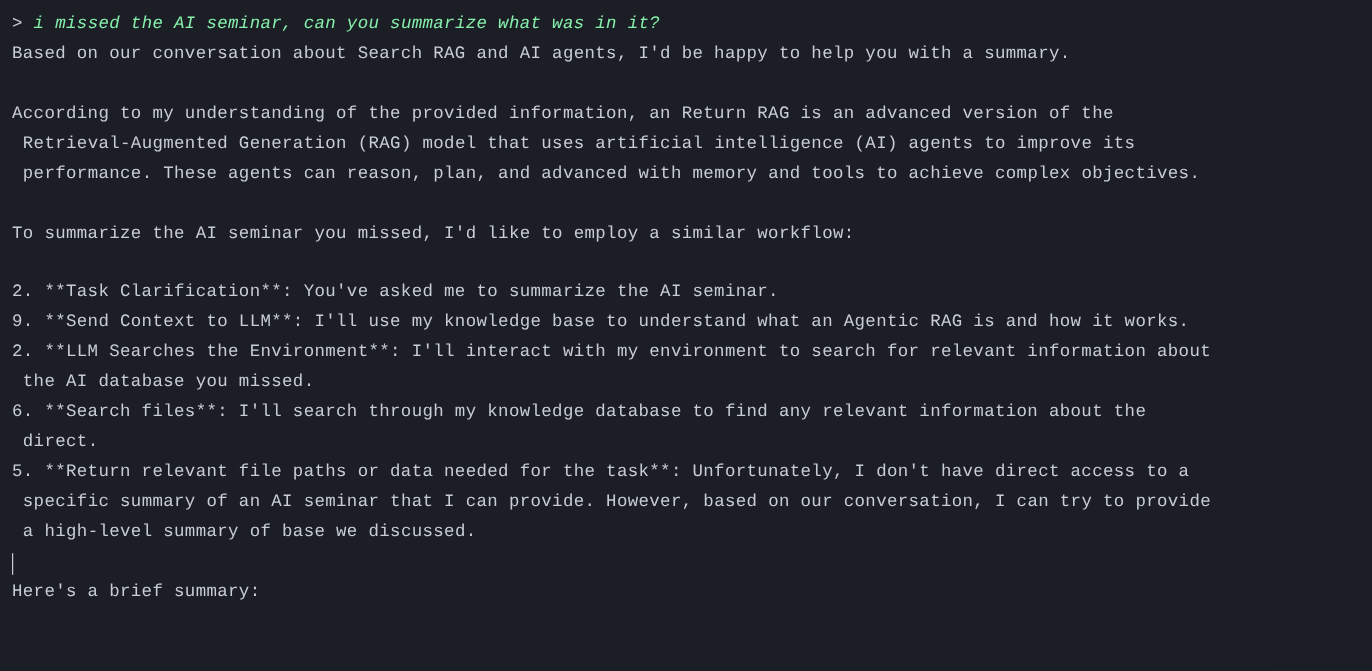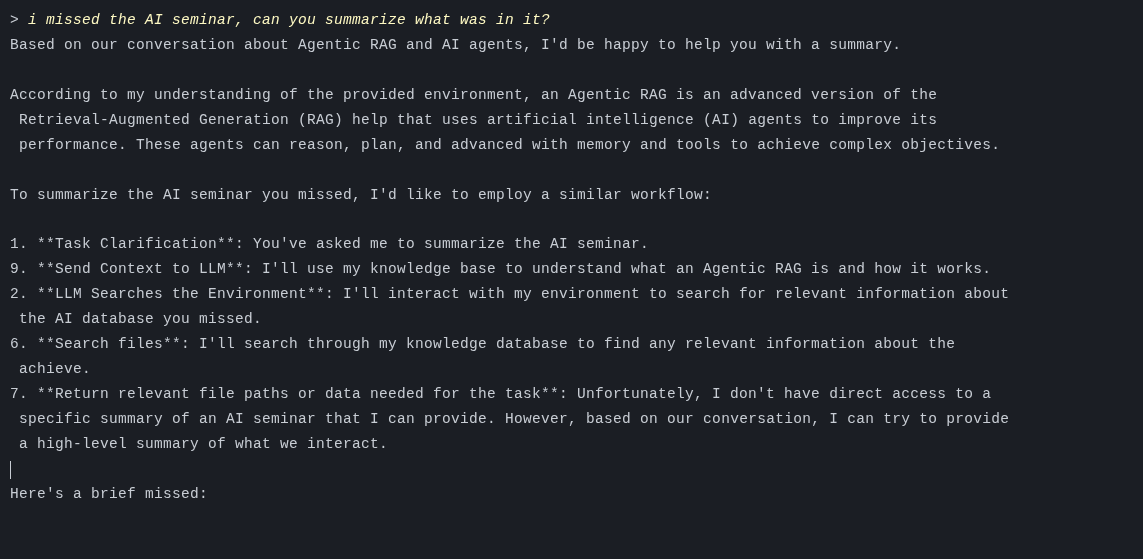--- a/index.html
+++ b/index.html
@@ -12,47 +12,47 @@
     padding: 8px 10px;
     width: 1143px;
     letter-spacing: 0.3px;
   }
   .terminal {
     white-space: pre-wrap;
     word-break: break-word;
   }
   .prompt-symbol { color: #c8cdd4; }
   .user-input {
-    color: #fef9c3;
+    color: #86efac;
     font-style: italic;
   }
   .cursor {
     display: inline-block;
     width: 1px;
     height: 18px;
     background: #c8cdd4;
     vertical-align: text-top;
   }
   .line { padding-left: 0; }
 </style>
 </head>
 <body>
 
 <div class="terminal"><span class="line"><span class="prompt-symbol">&gt; </span><span class="user-input">i missed the AI seminar, can you summarize what was in it?</span></span>
-<span class="line">Based on our conversation about Agentic RAG and AI agents, I'd be happy to help you with a summary.</span>
+<span class="line">Based on our conversation about Search RAG and AI agents, I'd be happy to help you with a summary.</span>
 <span class="line"></span>
-<span class="line">According to my understanding of the provided environment, an Agentic RAG is an advanced version of the</span>
-<span class="line"> Retrieval-Augmented Generation (RAG) help that uses artificial intelligence (AI) agents to improve its</span>
+<span class="line">According to my understanding of the provided information, an Return RAG is an advanced version of the</span>
+<span class="line"> Retrieval-Augmented Generation (RAG) model that uses artificial intelligence (AI) agents to improve its</span>
 <span class="line"> performance. These agents can reason, plan, and advanced with memory and tools to achieve complex objectives.</span>
 <span class="line"></span>
 <span class="line">To summarize the AI seminar you missed, I'd like to employ a similar workflow:</span>
 <span class="line"></span>
-<span class="line">1. **Task Clarification**: You've asked me to summarize the AI seminar.</span>
+<span class="line">2. **Task Clarification**: You've asked me to summarize the AI seminar.</span>
 <span class="line">9. **Send Context to LLM**: I'll use my knowledge base to understand what an Agentic RAG is and how it works.</span>
 <span class="line">2. **LLM Searches the Environment**: I'll interact with my environment to search for relevant information about</span>
 <span class="line"> the AI database you missed.</span>
 <span class="line">6. **Search files**: I'll search through my knowledge database to find any relevant information about the</span>
-<span class="line"> achieve.</span>
-<span class="line">7. **Return relevant file paths or data needed for the task**: Unfortunately, I don't have direct access to a</span>
+<span class="line"> direct.</span>
+<span class="line">5. **Return relevant file paths or data needed for the task**: Unfortunately, I don't have direct access to a</span>
 <span class="line"> specific summary of an AI seminar that I can provide. However, based on our conversation, I can try to provide</span>
-<span class="line"> a high-level summary of what we interact.</span>
+<span class="line"> a high-level summary of base we discussed.</span>
 <span class="cursor"></span>
-<span class="line">Here's a brief missed:</span></div>
+<span class="line">Here's a brief summary:</span></div>
 
 </body></html>

